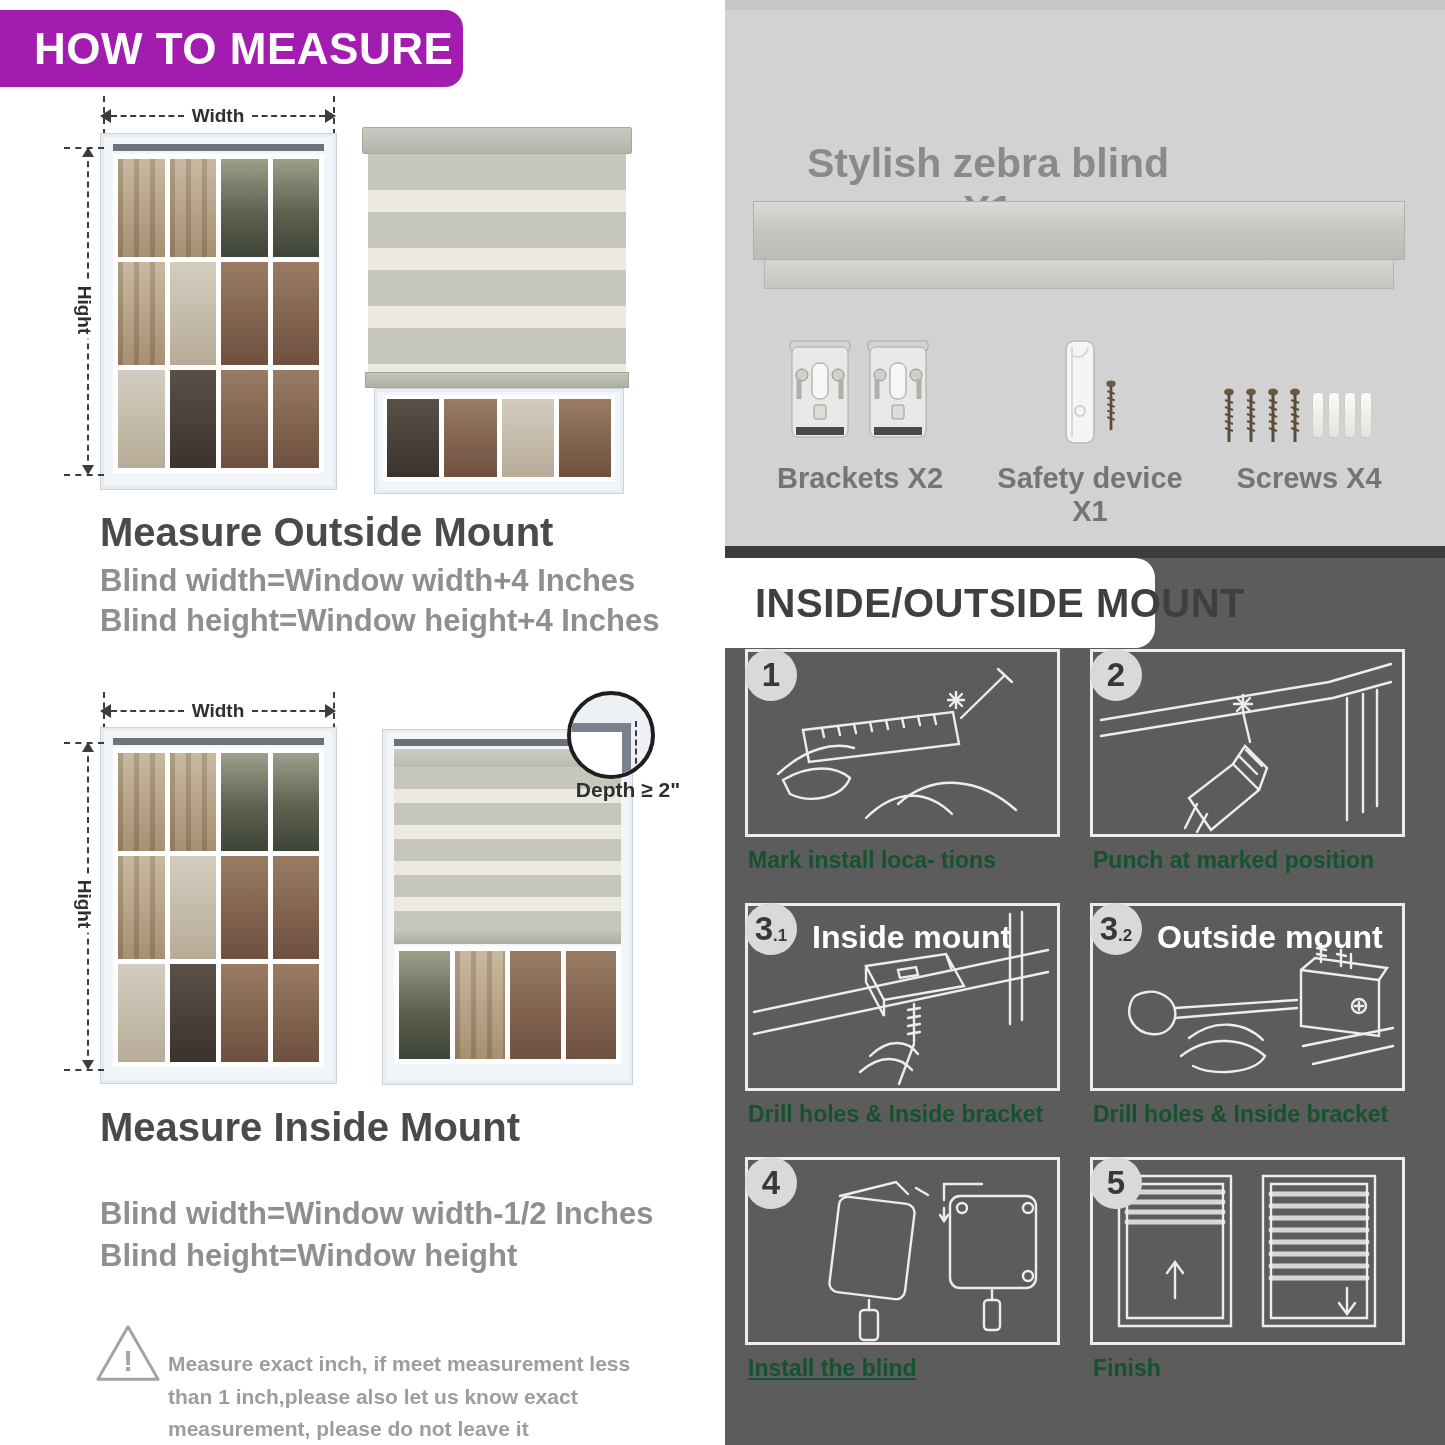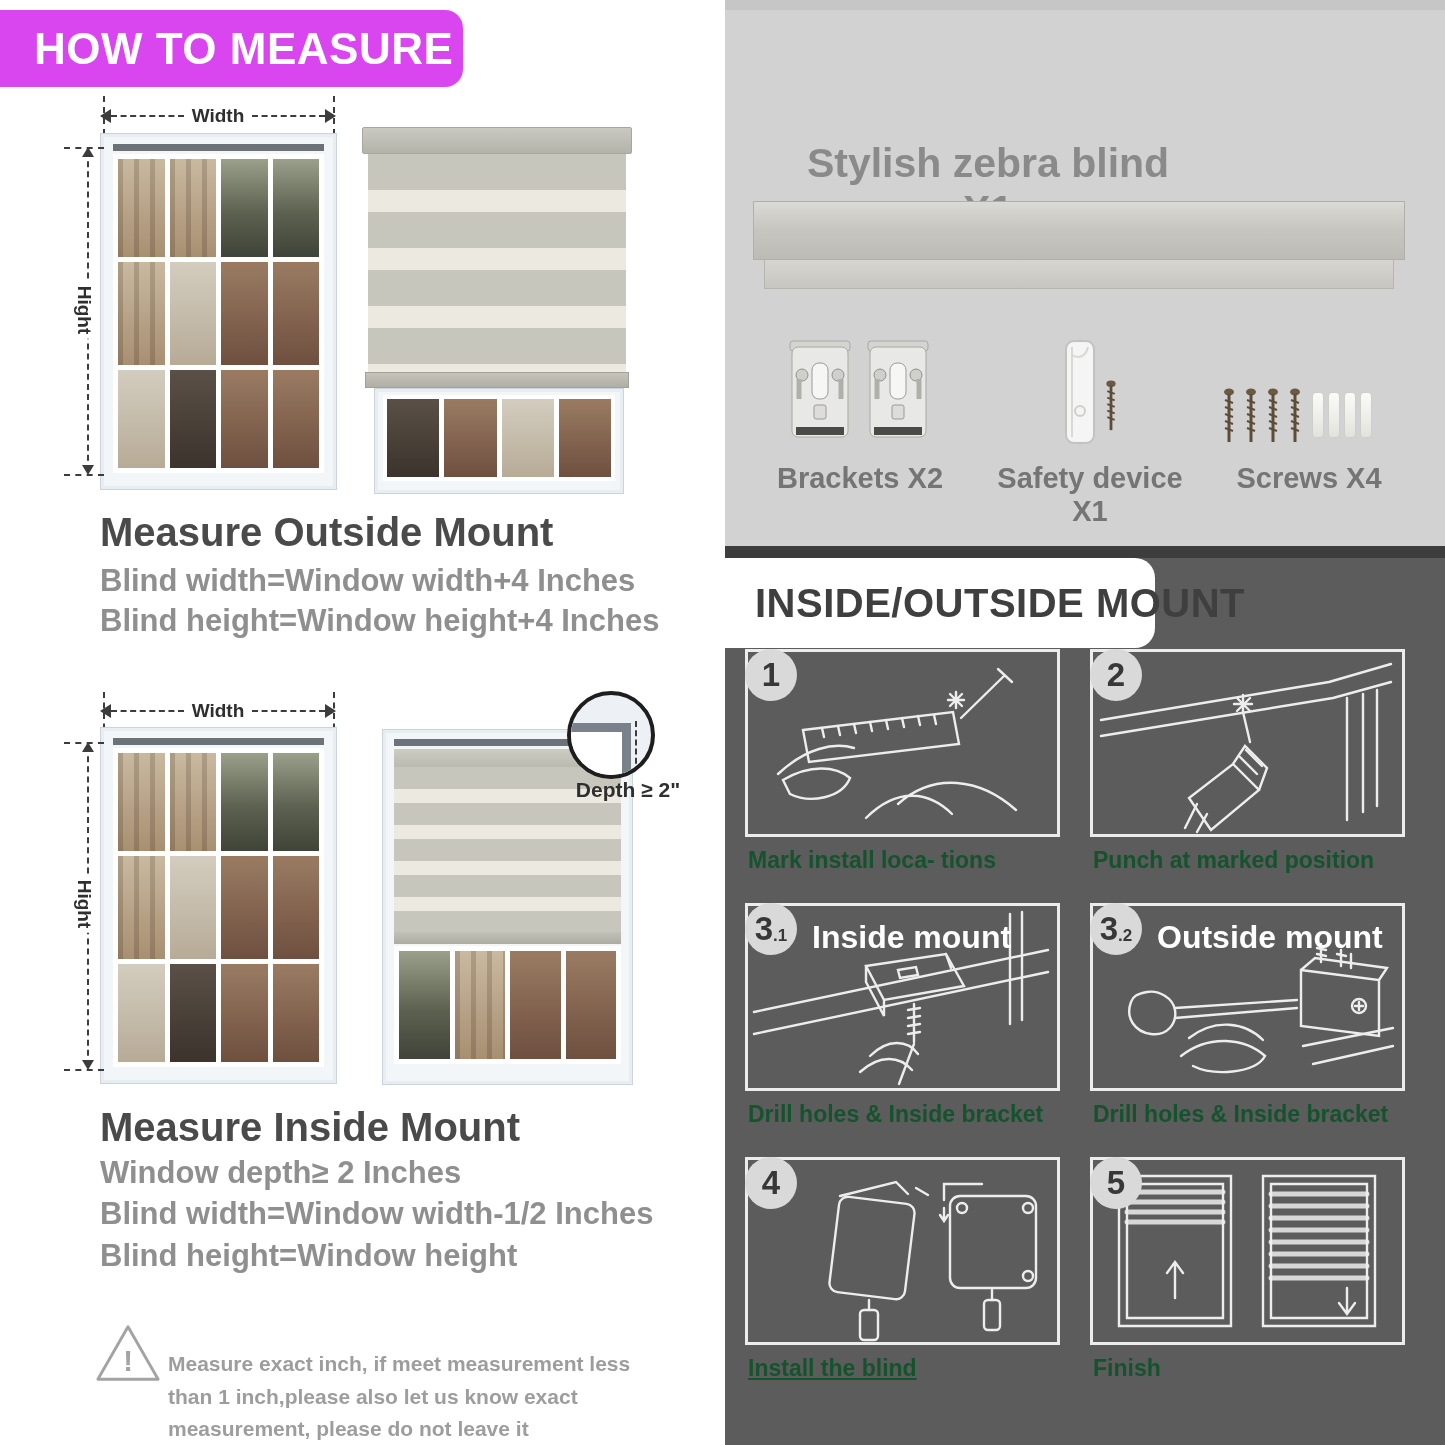--- a/index.html
+++ b/index.html
@@ -1,21 +1,21 @@
 <!DOCTYPE html>
 <html><head>
 <meta charset="utf-8">
 <style>
   * { box-sizing: border-box; margin: 0; padding: 0; }
   body { background:#fff; font-family:"Liberation Sans", sans-serif; }
   #canvas { position:relative; width:1445px; height:1445px; background:#fff; overflow:hidden; }
 
   
   .banner { position:absolute; font-weight:bold; letter-spacing:.5px; white-space:nowrap; }
-  .banner-left { left:0; top:10px; width:463px; height:77px; background:#d946ef; color:#fff;
+  .banner-left { left:0; top:10px; width:463px; height:77px; background:#a21caf; color:#fff;
     border-radius:0 18px 18px 0; font-size:44px; line-height:77px; padding-left:34px; }
   .banner-included { left:725px; top:10px; width:362px; height:80px; background:#fff; color:#c9c9c9;
     border-radius:0 18px 18px 0; font-size:41px; line-height:80px; padding-left:30px; }
   .banner-mount { left:725px; top:558px; width:430px; height:90px; background:#fff; color:#3f3f3f;
     border-radius:0 20px 20px 0; font-size:40px; line-height:90px; padding-left:30px; }
 
   
   .harrow { position:absolute; display:flex; align-items:center; height:20px; }
   .harrow .dash { flex:1; height:0; border-top:2px dashed #3c3c3c; }
   .harrow .tri-l { width:0;height:0; border:7px solid transparent; border-left:0; border-right:11px solid #3c3c3c; }
@@ -211,21 +211,20 @@
     </div>
   </div>
 
   <div class="callout" style="left:567px;top:691px;">
     <div class="co-frame"></div>
     <div class="co-dash"></div>
   </div>
   <div class="heading" style="left:558px;top:778px;font-size:21px;color:#2f2f2f;width:140px;text-align:center;">Depth ≥ 2"</div>
 
   <div class="heading" style="left:100px;top:1105px;">Measure Inside Mount</div>
-  <div class="rule" style="left:100px;top:1155px;">Window depth≥ 2 Inches</div>
   <div class="rule" style="left:100px;top:1196px;">Blind width=Window width-1/2 Inches</div>
   <div class="rule" style="left:100px;top:1238px;">Blind height=Window height</div>
 
   <svg style="position:absolute;left:94px;top:1320px;" width="68" height="66" viewBox="0 0 70 66">
     <path d="M35 6 L66 60 L4 60 Z" fill="none" stroke="#a3a3a3" stroke-width="3" stroke-linejoin="round"></path>
     <text x="35" y="52" text-anchor="middle" font-size="30" font-weight="bold" fill="#a3a3a3">!</text>
   </svg>
   <div class="warn-text" style="left:168px;top:1316px;width:470px;">Measure exact inch, if meet measurement less than 1 inch,please also let us know exact measurement, please do not leave it</div>
 
   <div class="panel-top"></div>

